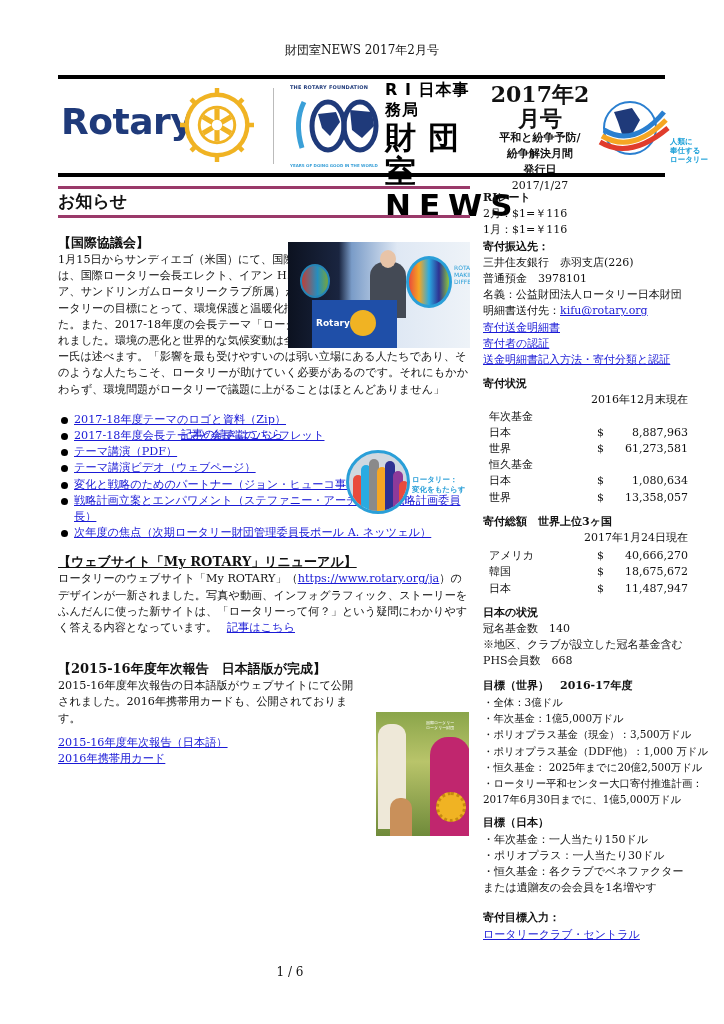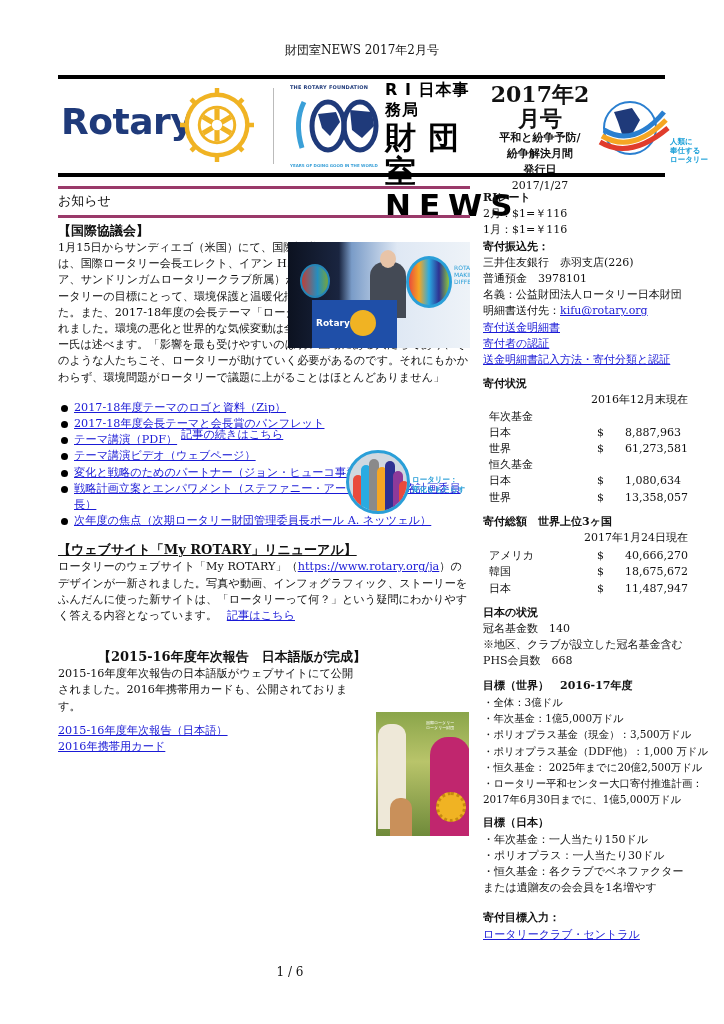--- a/index.html
+++ b/index.html
@@ -29,22 +29,22 @@
   .issue-title { font-size: 22px; font-weight: bold; line-height: 24px; }
   .issue-line { font-size: 11px; font-weight: bold; line-height: 16px; }
   .issue-date { font-size: 11px; line-height: 15px; }
 
   .globe-logo { position: absolute; left: 596px; top: 98px; width: 75px; height: 72px; }
   .globe-caption { position: absolute; left: 670px; top: 137px; font-family: "DejaVu Sans", sans-serif; font-weight: bold; font-size: 7.5px; line-height: 9px; color: #1aa0d8; }
 
   
   .left { position: absolute; left: 58px; top: 180px; width: 412px; }
   .sec-bar { height: 3px; background: #9a3a6a; width: 412px; }
-  .sec-title { font-family: "DejaVu Sans", sans-serif; font-weight: normal; font-size: 13px; line-height: 24px; padding: 0 0 2px 0; }
-  .art-head { font-weight: bold; font-size: 13px; line-height: 18px; margin-top: 4px; }
+  .sec-title { font-family: "DejaVu Sans", sans-serif; font-weight: bold; font-size: 17px; line-height: 24px; padding: 0 0 2px 0; }
+  .art-head { font-weight: bold; font-size: 13px; line-height: 18px; margin-top: 16px; }
   .body { font-size: 11.2px; line-height: 16.2px; }
   .art1-text { width: 228px; }
   .photo-speaker { position: absolute; left: 230px; top: 62px; width: 182px; height: 106px; background: linear-gradient(90deg, #0c1220 0%, #1a2540 28%, #7a9cc8 35%, #dfe8f4 60%, #eef3f8 100%); overflow: hidden; }
   .podium { position: absolute; left: 24px; top: 58px; width: 85px; height: 48px; background: #1f4fa8; }
   .podium-txt { position: absolute; left: 4px; top: 18px; font-family: "DejaVu Sans", sans-serif; font-size: 9px; font-weight: bold; color: #fff; }
   .podium-wheel { position: absolute; left: 38px; top: 10px; width: 26px; height: 26px; border-radius: 50%; background: #f0b323; }
   .speaker { position: absolute; left: 82px; top: 20px; width: 36px; height: 56px; background: #444a55; border-radius: 14px 14px 0 0; }
   .speaker-head { position: absolute; left: 92px; top: 8px; width: 16px; height: 18px; border-radius: 50%; background: #e8c4a8; }
   .theme-circle-bg { position: absolute; left: 118px; top: 14px; width: 46px; height: 52px; border-radius: 50%; border: 3px solid #2a9fd8; background: linear-gradient(90deg, #e94b3c 0%, #f5a623 25%, #29abe2 50%, #2e3192 75%, #8cc63f 100%); }
   .theme-circle-bg2 { position: absolute; left: 12px; top: 22px; width: 30px; height: 34px; border-radius: 50%; border: 2px solid #2a9fd8; background: linear-gradient(90deg, #e94b3c 0%, #29abe2 60%, #8cc63f 100%); opacity: .8; }
@@ -64,21 +64,21 @@
   .ap-child { position: absolute; left: 14px; top: 86px; width: 22px; height: 38px; background: #c9905a; border-radius: 10px 10px 0 0; }
   .ap-text { position: absolute; left: 50px; top: 8px; font-family: "DejaVu Sans", sans-serif; font-size: 4px; color: #fff; line-height: 5px; }
 
   
   .right { position: absolute; left: 483px; top: 190px; width: 228px; font-size: 11px; line-height: 16.2px; }
   .r-head { font-weight: bold; font-size: 11px; line-height: 16.2px; }
   .r-gap { height: 8px; }
   .fund-table { width: 205px; border-collapse: collapse; font-size: 11px; }
   .fund-table td { line-height: 16.2px; padding: 0; }
   .fund-table td.cur { width: 50px; text-align: left; padding-left: 22px; }
-  .fund-table td.val { text-align: left; }
+  .fund-table td.val { text-align: right; }
   .fund-table td.lbl { padding-left: 6px; width: 92px; }
   .asof { text-align: right; width: 205px; }
 
   .page-no { position: absolute; top: 965px; left: 0; width: 580px; text-align: center; font-size: 12px; }
 </style>
 </head>
 <body>
 
 <div class="running-head">財団室NEWS 2017年2月号</div>
 <div class="hrule-top"></div>
@@ -194,21 +194,21 @@
     <div>ロータリー：</div>
     <div>変化をもたらす</div>
   </div>
 
   <div class="art-head" style="margin-top:12px;text-decoration:underline;">【ウェブサイト「My ROTARY」リニューアル】</div>
   <div class="body">
     <span>ロータリーのウェブサイト「My ROTARY」（</span><a>https://www.rotary.org/ja</a><span>）のデザインが一新されました。写真や動画、インフォグラフィック、ストーリーをふんだんに使った新サイトは、「ロータリーって何？」という疑問にわかりやすく答える内容となっています。</span>
     <a style="margin-left:6px;">記事はこちら</a>
   </div>
 
-  <div class="art-head" style="margin-top:24px;margin-left:40px;">【2015-16年度年次報告　日本語版が完成】</div>
+  <div class="art-head" style="margin-top:24px;">【2015-16年度年次報告　日本語版が完成】</div>
   <div class="body" style="width:300px;">2015-16年度年次報告の日本語版がウェブサイトにて公開されました。2016年携帯用カードも、公開されております。</div>
   <div class="body" style="margin-top:8px;">
     <div><a>2015-16年度年次報告（日本語）</a></div>
     <div><a>2016年携帯用カード</a></div>
   </div>
   <div class="annual-photo">
     <div class="ap-man"></div>
     <div class="ap-woman"></div>
     <div class="ap-child"></div>
     <div class="ap-wheel"></div>

